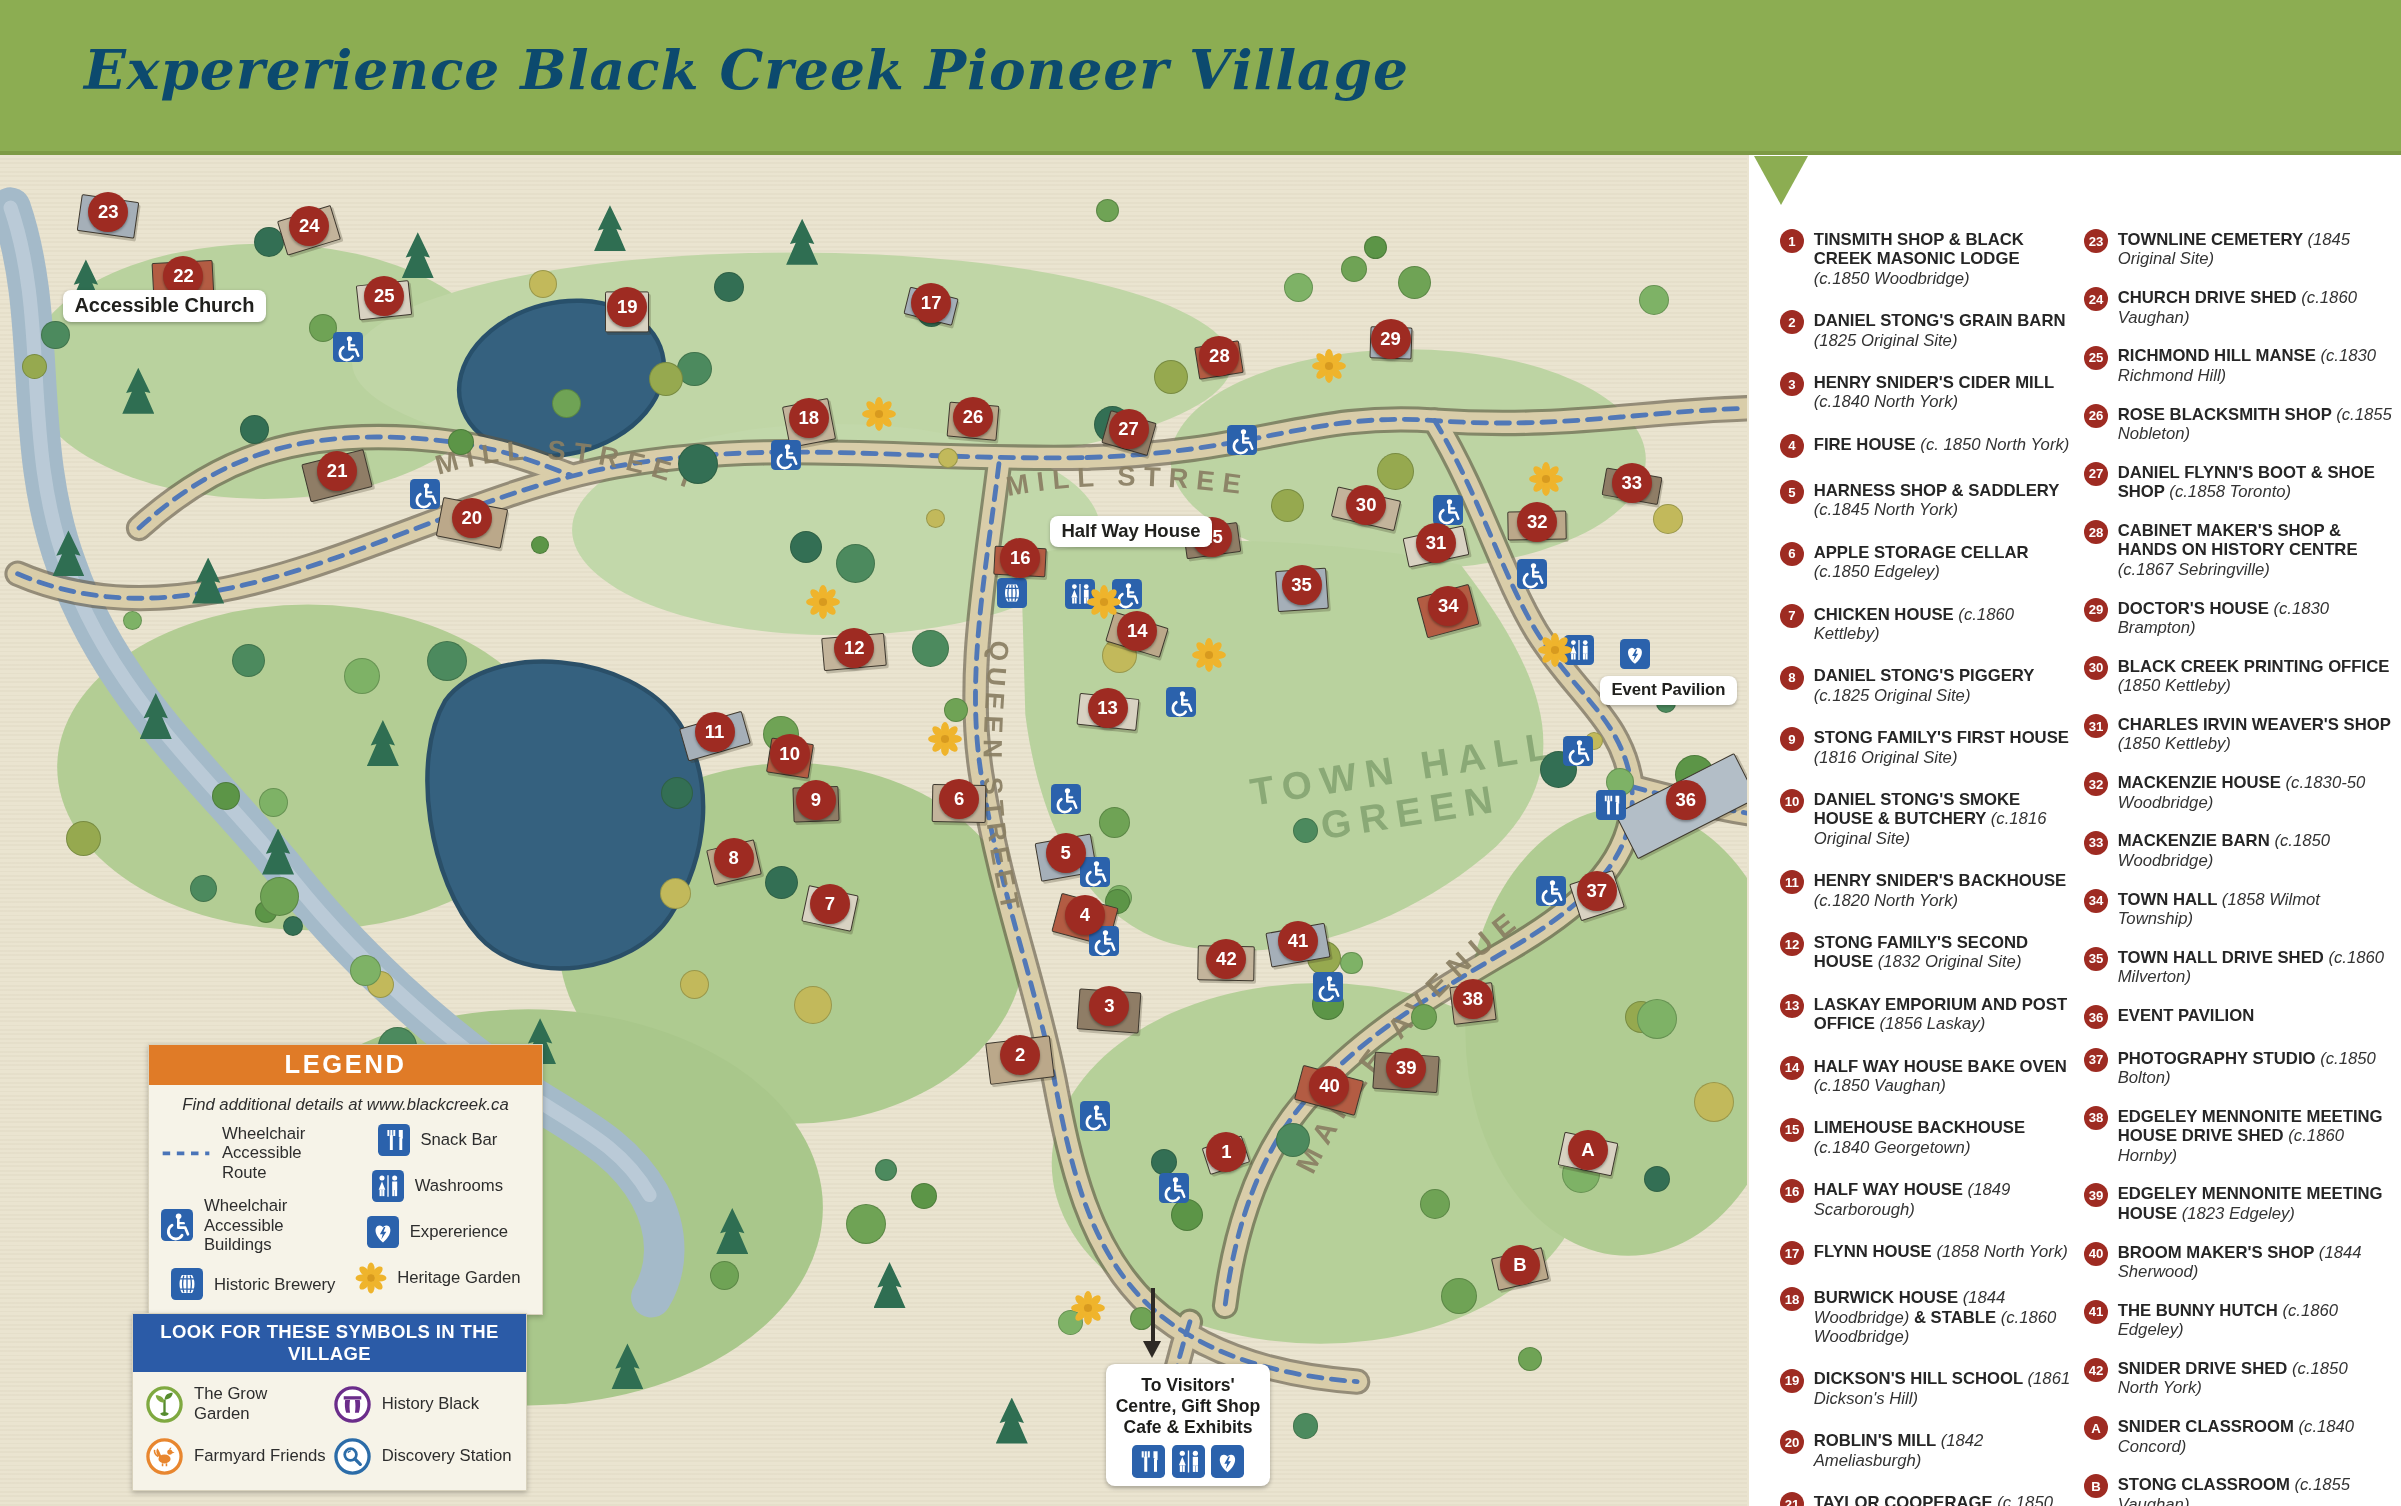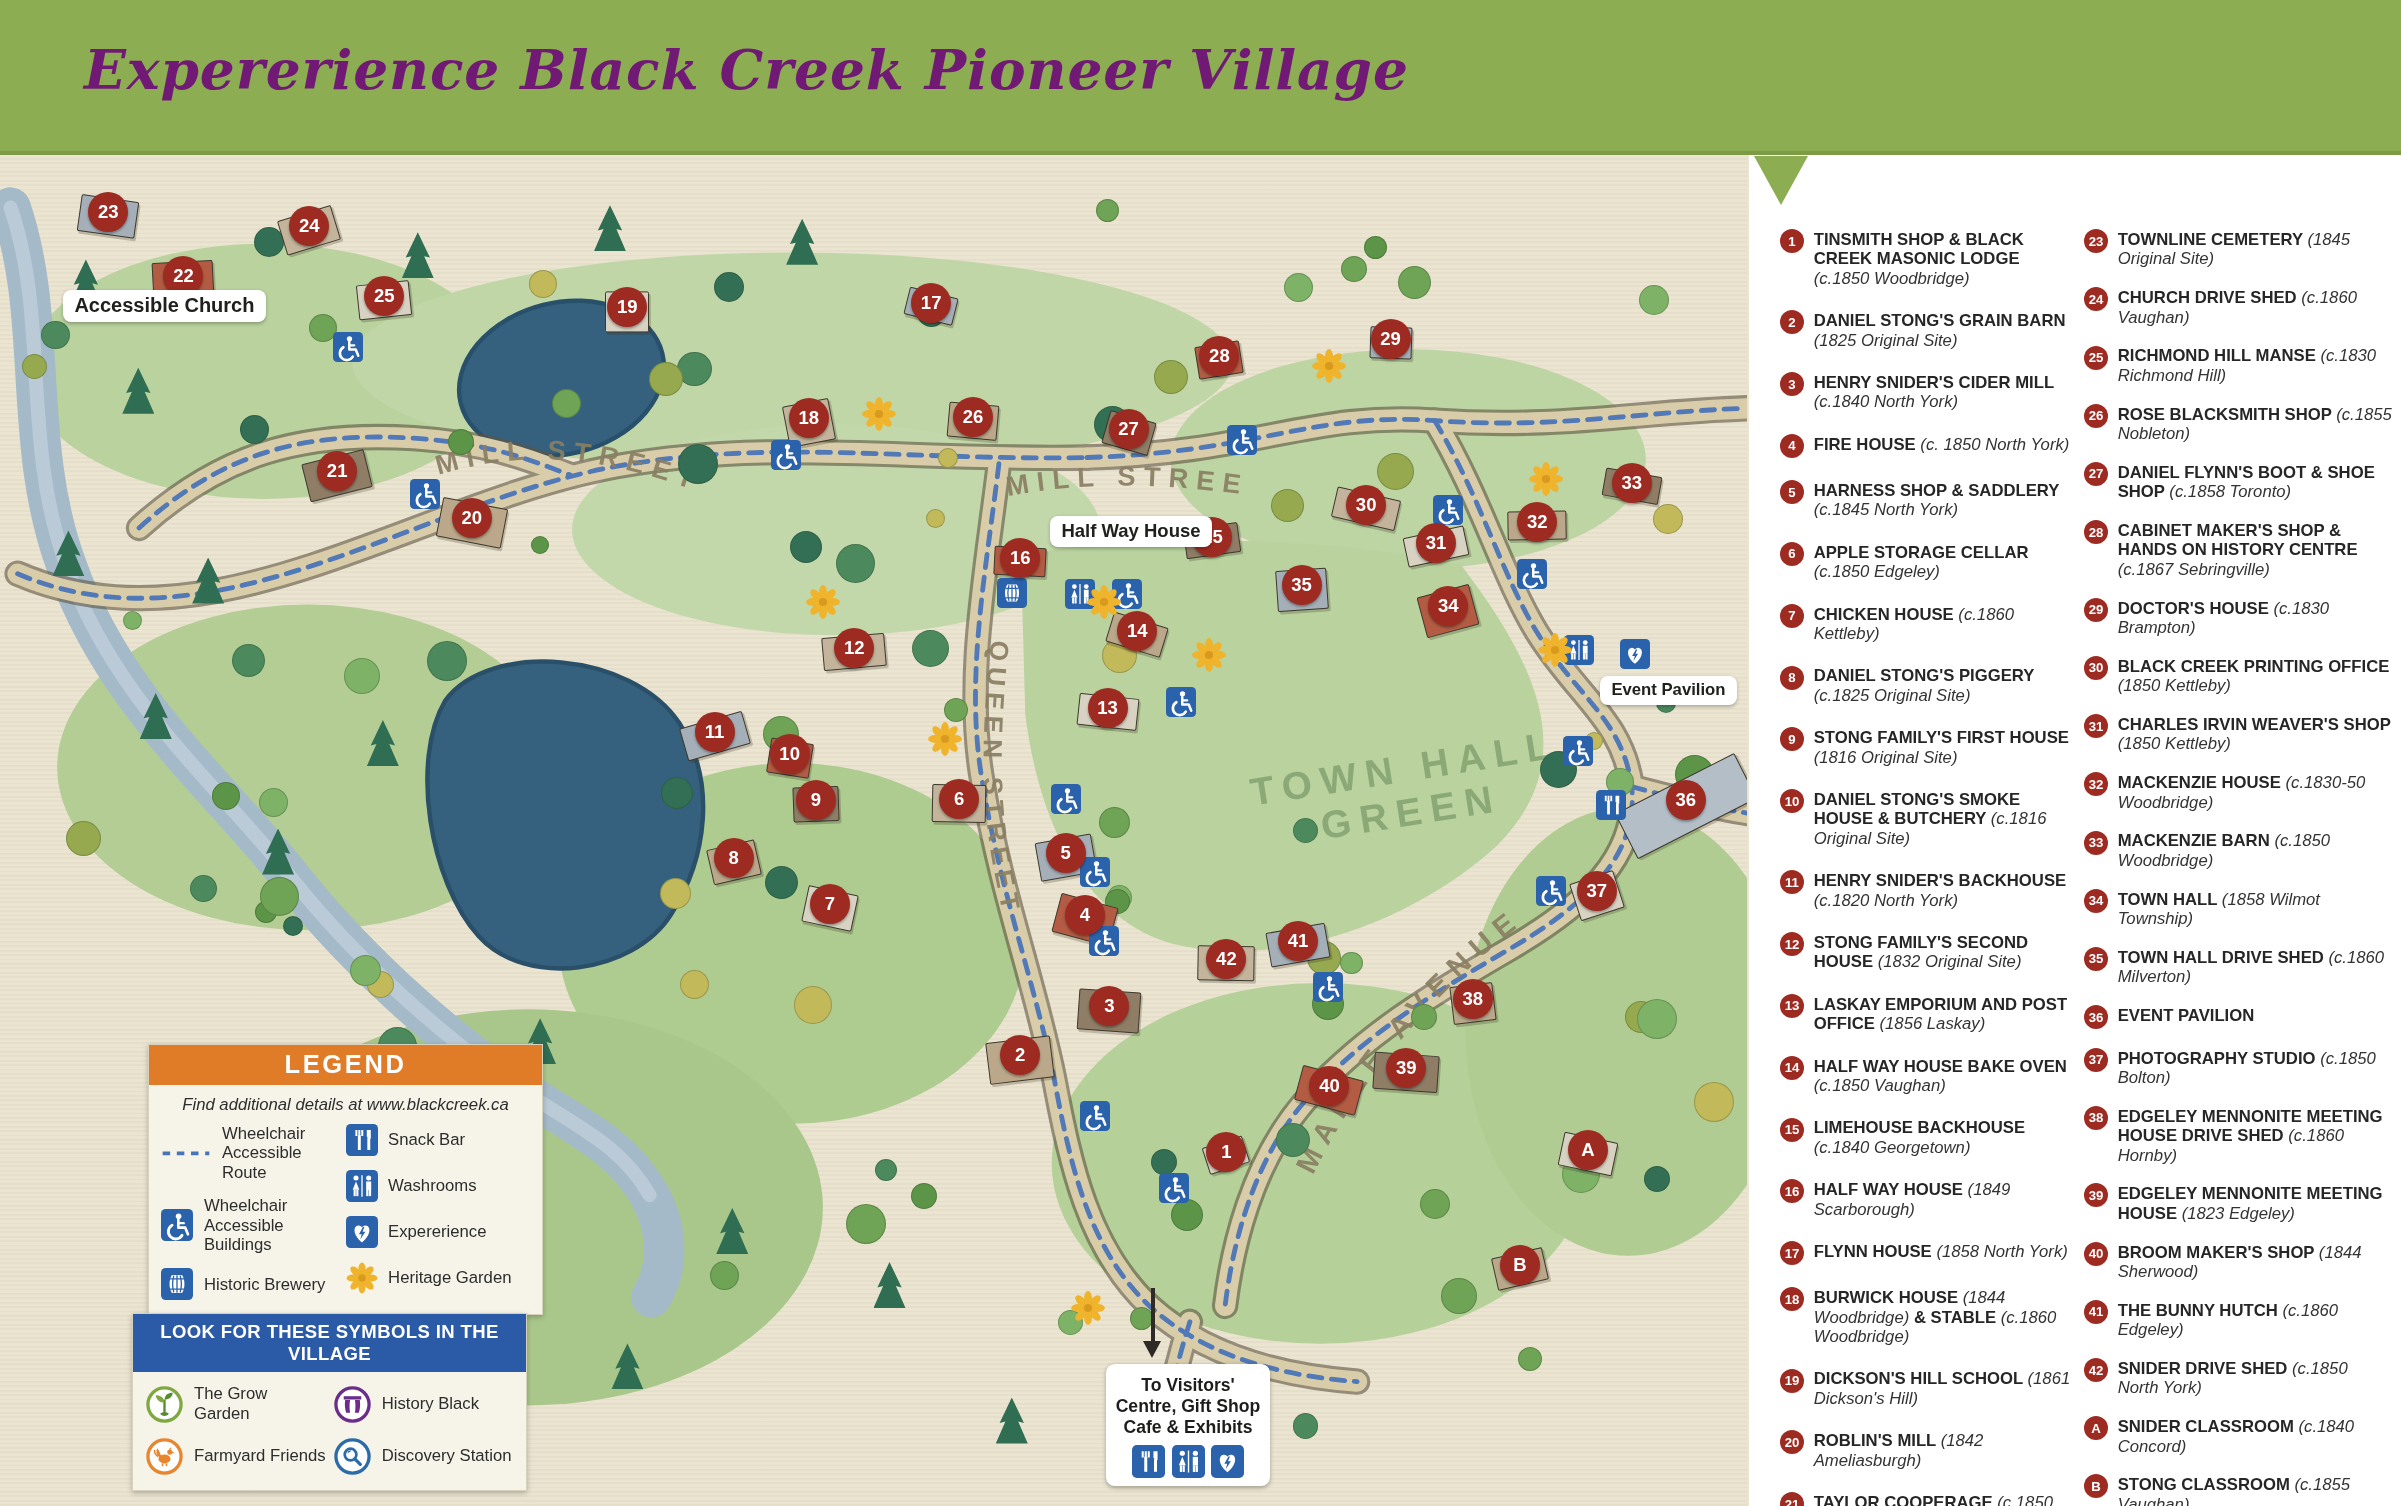--- a/index.html
+++ b/index.html
@@ -3,21 +3,21 @@
 <meta charset="utf-8">
 <style>
   html,body{margin:0;padding:0;}
   body{width:2401px;height:1506px;position:relative;overflow:hidden;
        font-family:"Liberation Sans",sans-serif;background:#EAE4D0;}
 
   
   .header{position:absolute;left:0;top:0;width:2401px;height:151px;background:#8CAD52;
           border-bottom:4.4px solid #7D9A44;z-index:10;}
   .title{position:absolute;left:84px;top:37px;font-family:"DejaVu Serif",serif;
-         font-style:italic;font-weight:bold;font-size:55px;color:#701a75;letter-spacing:0.9px;}
+         font-style:italic;font-weight:bold;font-size:55px;color:#0c4a6e;letter-spacing:0.9px;}
   .panel-arrow{position:absolute;left:1754px;top:156px;width:0;height:0;z-index:11;
          border-left:27px solid transparent;border-right:27px solid transparent;
          border-top:49px solid #8CAD52;}
 
   
   .panel{position:absolute;left:1749px;top:151px;width:652px;height:1355px;background:#ffffff;z-index:9;}
   .dir-col{position:absolute;top:79px;}
   .dir-col1{left:31px;width:292px;}
   .dir-col2{left:335px;width:308px;}
   .item{display:flex;gap:9.7px;margin-bottom:23px;align-items:flex-start;}
@@ -57,21 +57,21 @@
   .visitor-arrow:after{content:"";position:absolute;left:-8px;top:53px;border-left:9.7px solid transparent;
            border-right:9.7px solid transparent;border-top:17.6px solid #2E2A25;}
 
   
   .legend-box{position:absolute;left:148px;top:893px;width:393px;z-index:8;background:#F6F3E8;
               border:0.9px solid #d8d2bd;box-shadow:0 1.8px 5.3px rgba(0,0,0,.25);}
   .legend-head{background:#E07B27;color:#fff;text-align:center;font-size:25.5px;font-weight:bold;
                letter-spacing:2.6px;padding:5.3px 0;}
   .legend-note{font-style:italic;text-align:center;font-size:16.7px;color:#2d2d2d;margin:10.6px 5.3px 8.8px;}
   .legend-cols{display:flex;padding:0 12.3px 14px;}
-  .legend-col{flex:1;display:flex;flex-direction:column;gap:14px;}
+  .legend-col{flex:1;display:flex;flex-direction:column;gap:14px;align-items:center;}
   .lrow{display:flex;align-items:center;gap:10.6px;font-size:16.7px;line-height:19.4px;color:#2d2d2d;}
   .lrow .lic{flex:0 0 auto;}
 
   .symbols-box{position:absolute;left:132px;top:1162px;width:393px;z-index:8;background:#F6F3E8;
                border:0.9px solid #d8d2bd;box-shadow:0 1.8px 5.3px rgba(0,0,0,.25);}
   .symbols-head{background:#2B5BA7;color:#fff;text-align:center;font-size:18.5px;font-weight:bold;
                 letter-spacing:0.4px;padding:7px 1.8px;}
   .symbols-grid{display:grid;grid-template-columns:1fr 1fr;gap:12.3px 7px;padding:12.3px 12.3px 14px;}
   .srow{display:flex;align-items:center;gap:9.7px;font-size:16.7px;color:#2d2d2d;}
 

